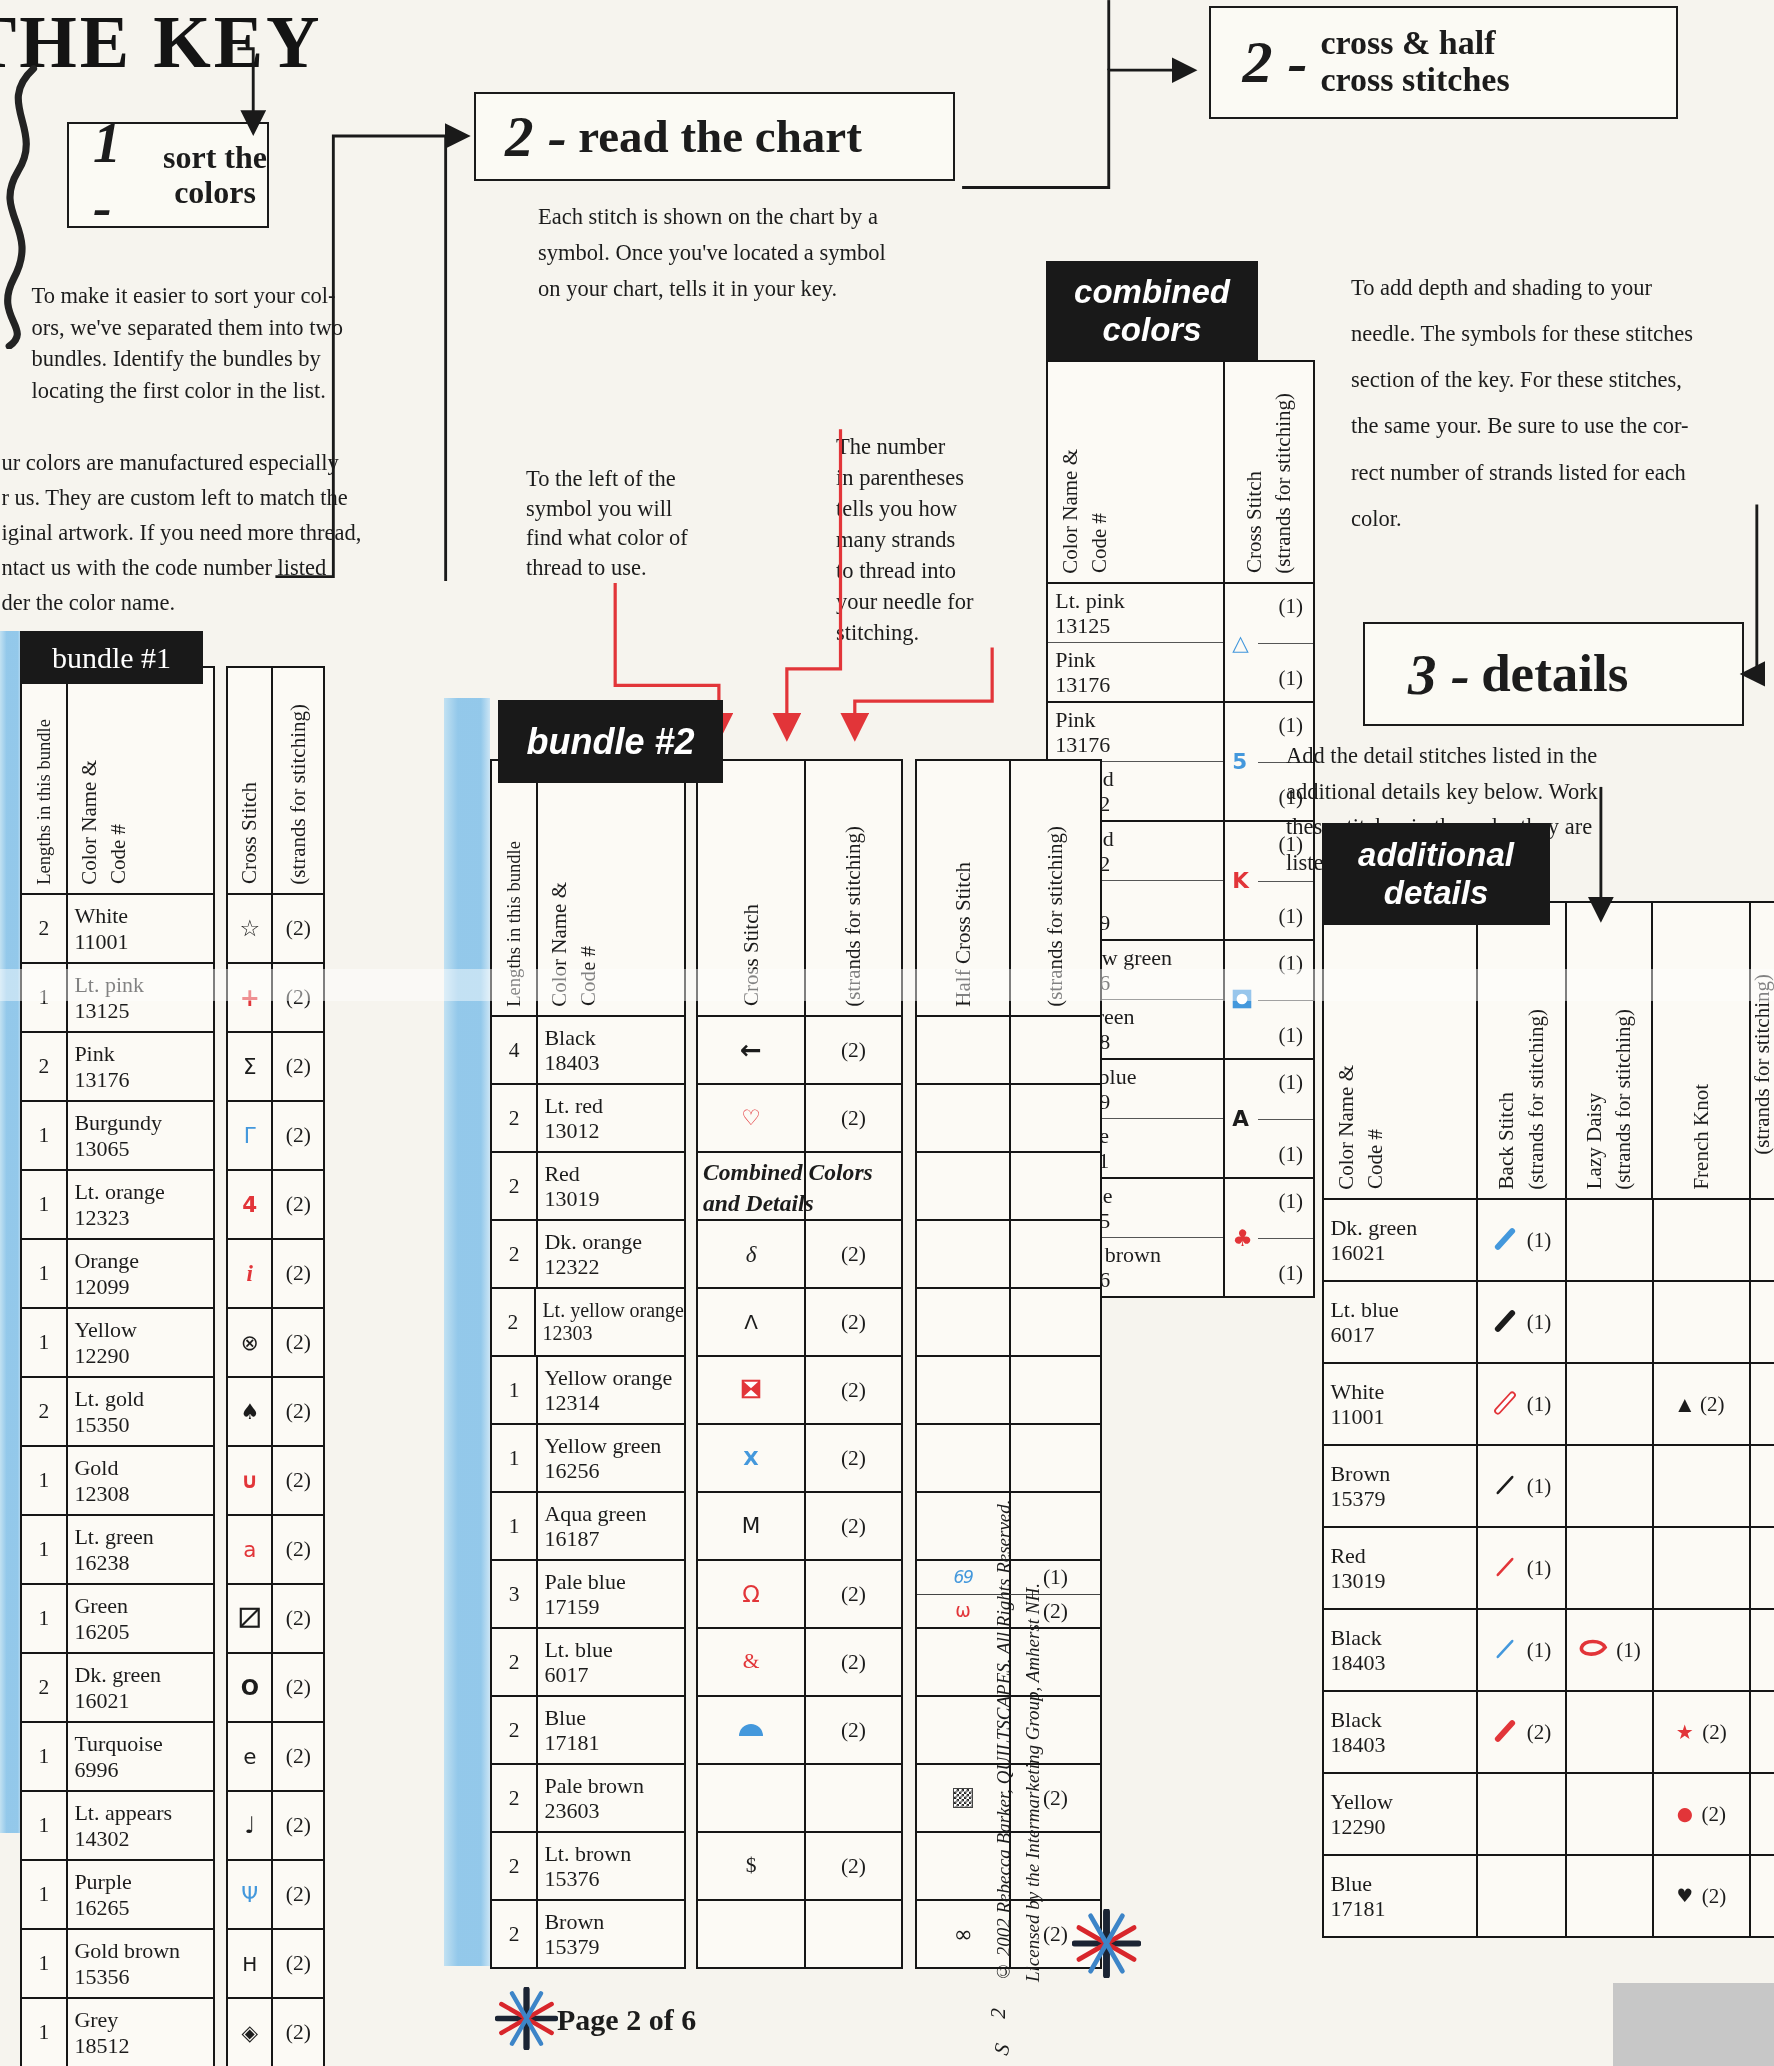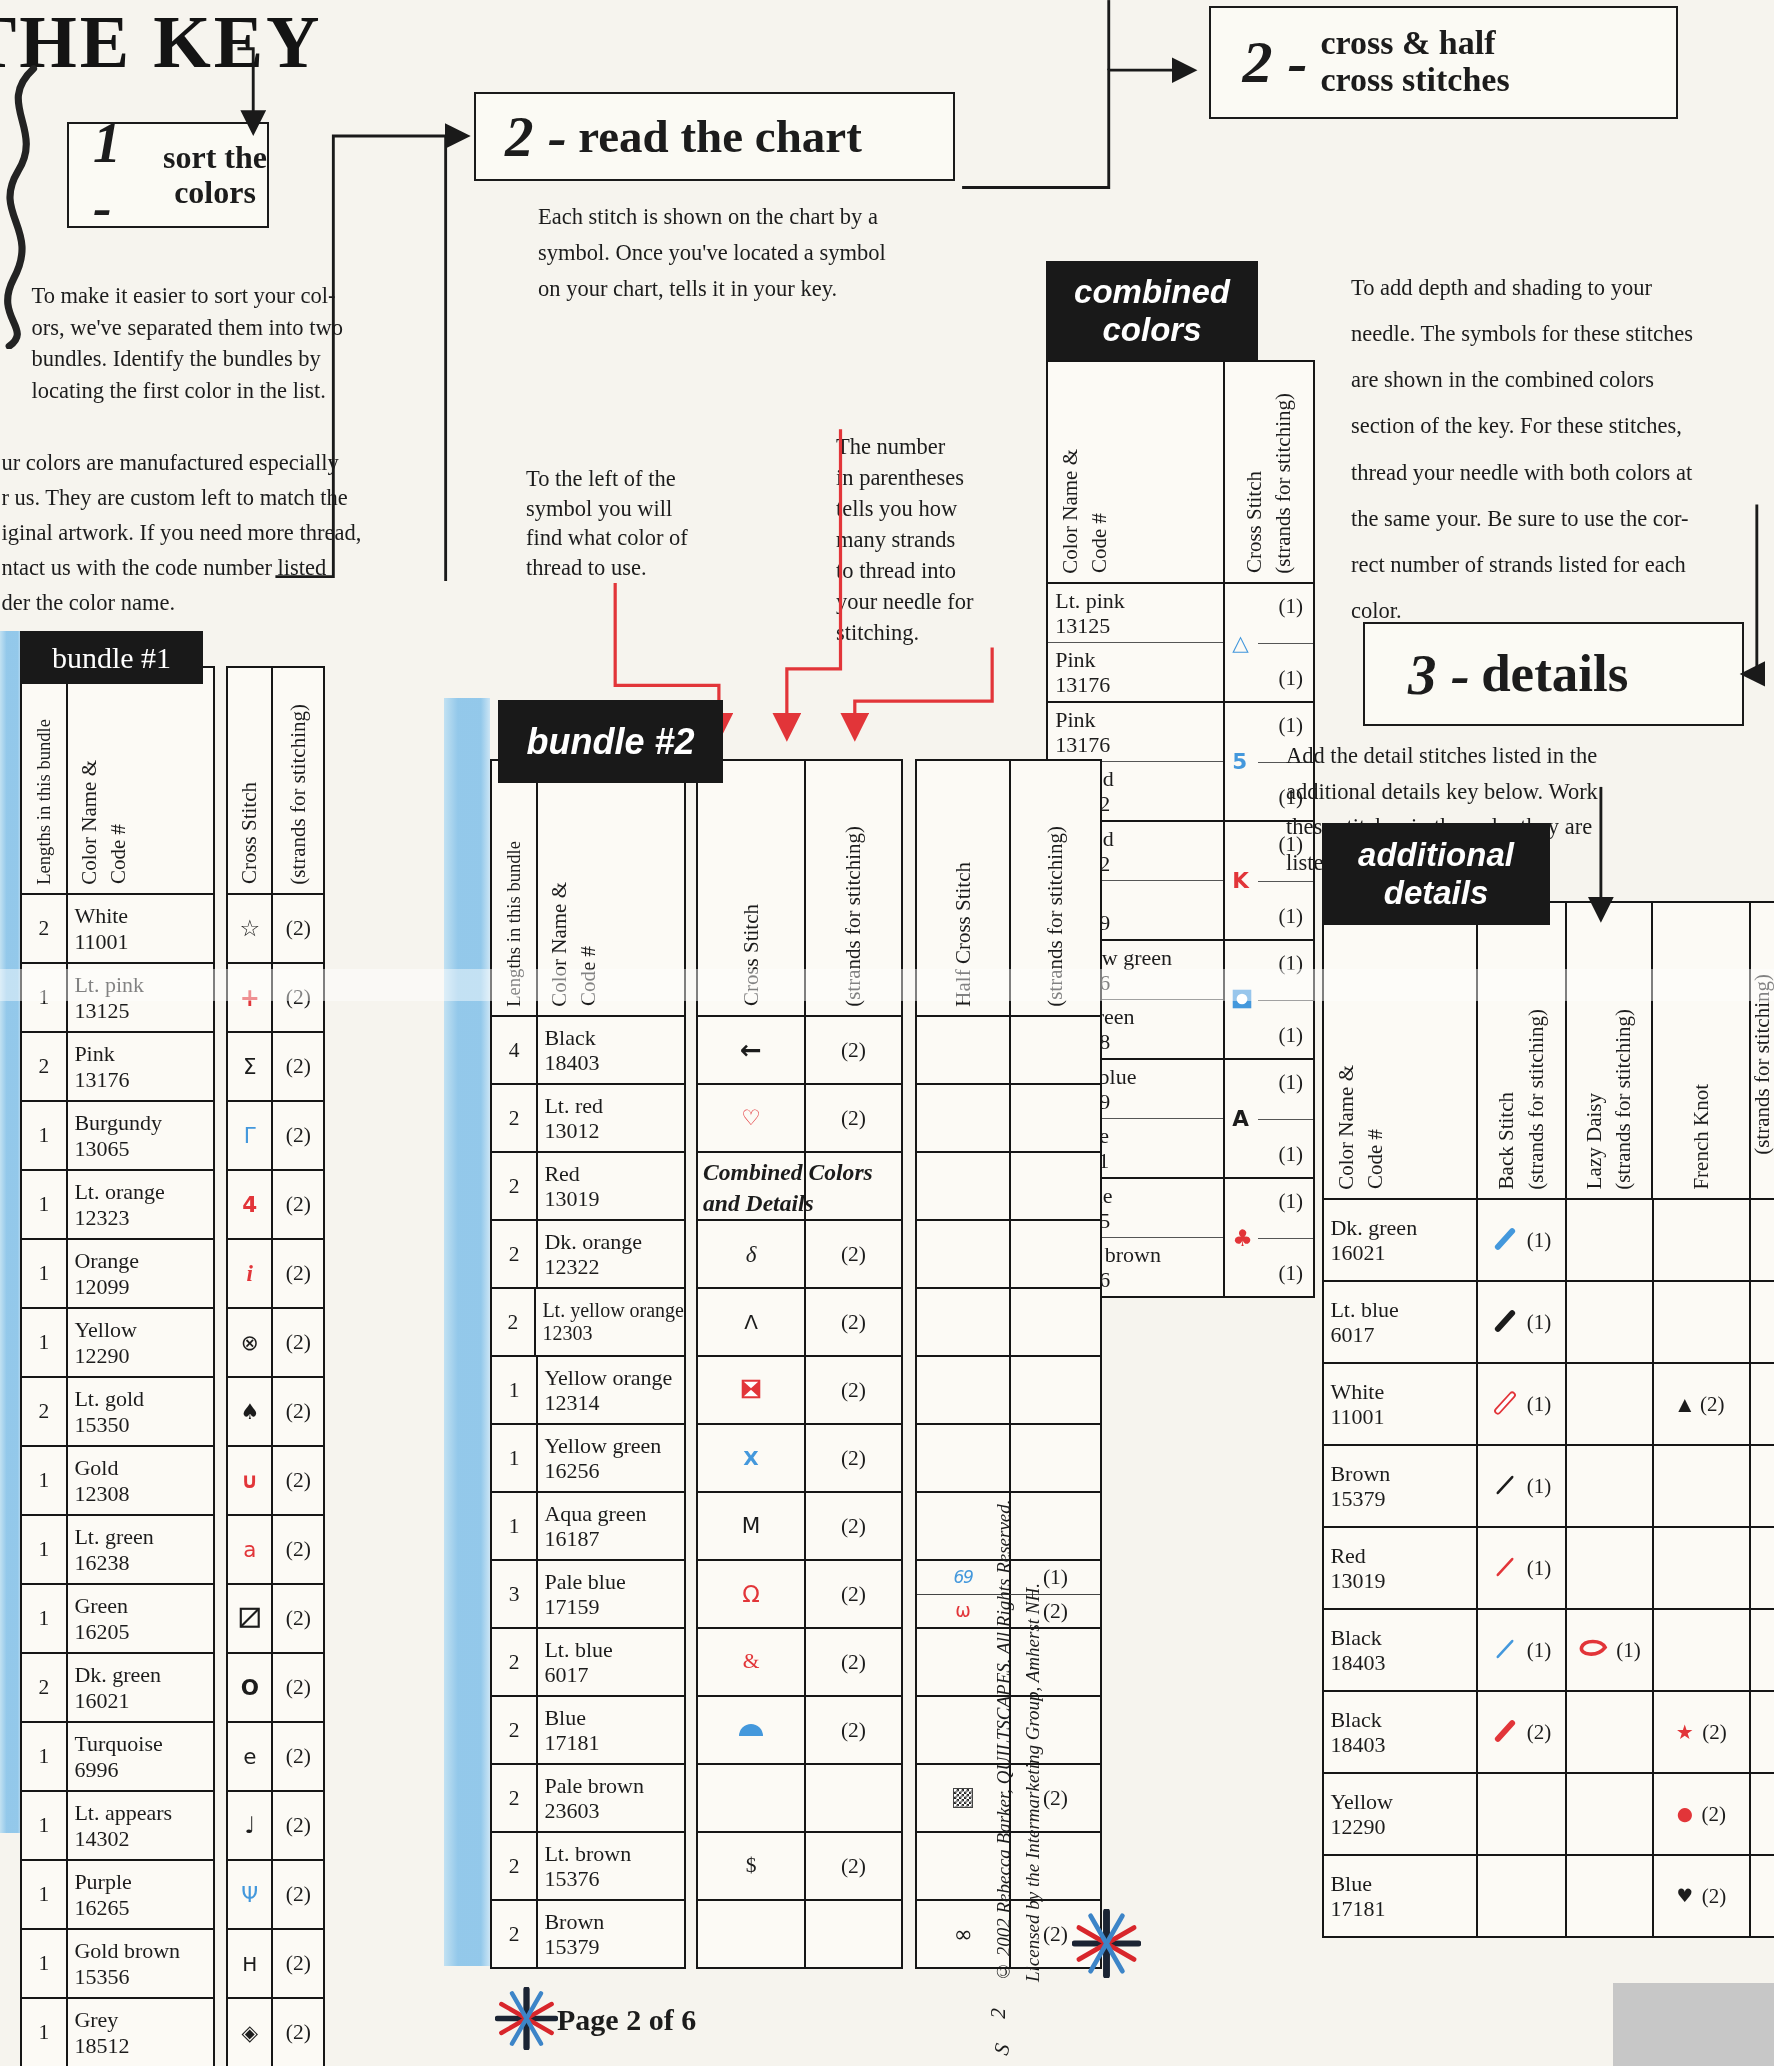--- a/index.html
+++ b/index.html
@@ -140,23 +140,21 @@
     </span>
   </div>
 
   <div class="abs blacklabel sanslabel" style="left:1046px;top:261px;width:212px;height:99px;">
     <span>combined</span>
     <span>colors</span>
   </div>
   <div class="abs para nowrap" style="left:1351px;top:265px;line-height:2.05;">
     <span class="line">To add depth and shading to your</span>
     <span class="line">needle. The symbols for these stitches</span>
-      <span class="line">are shown in the combined colors</span>
     <span class="line">section of the key. For these stitches,</span>
-      <span class="line">thread your needle with both colors at</span>
     <span class="line">the same your. Be sure to use the cor-</span>
       <span class="line">rect number of strands listed for each</span>
     <span class="line">color.</span>
   </div>
 
   <div class="tbl" style="left:1046px;top:360px;width:269px;">
     <div class="hdr" style="height:220px;">
       <div class="hcell" style="width:175px;justify-content:flex-start;padding-left:10px;">
         <span class="vtext">Color Name &amp;</span>
         <span class="vtext">Code #</span>

